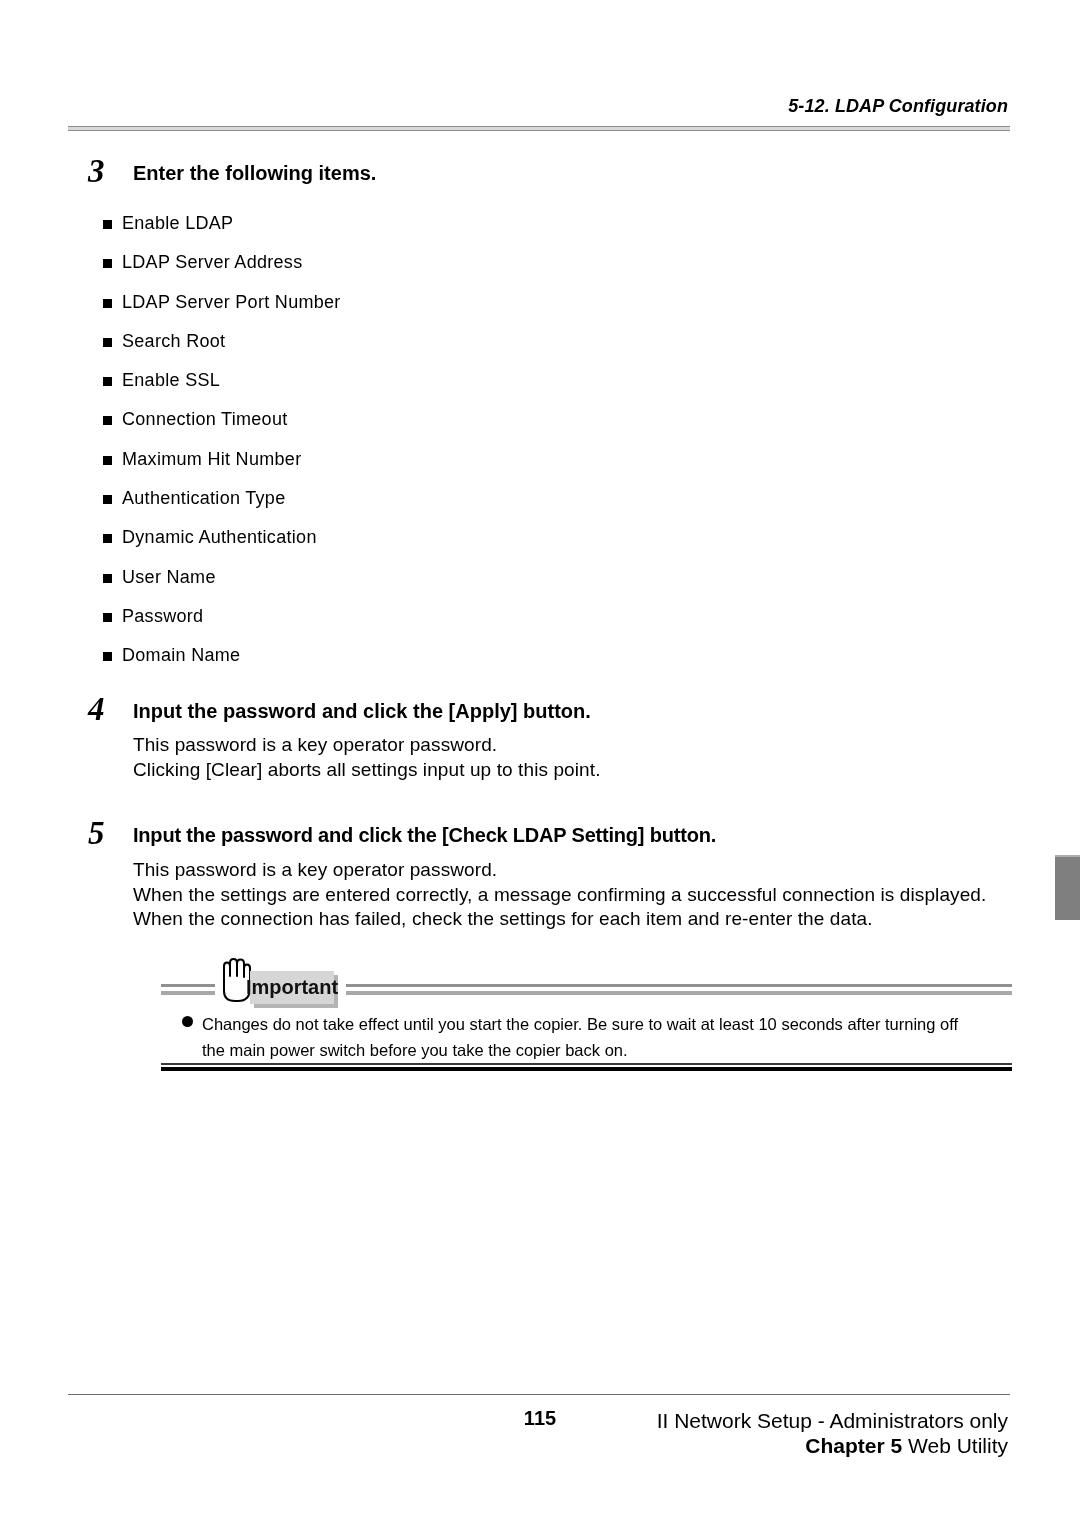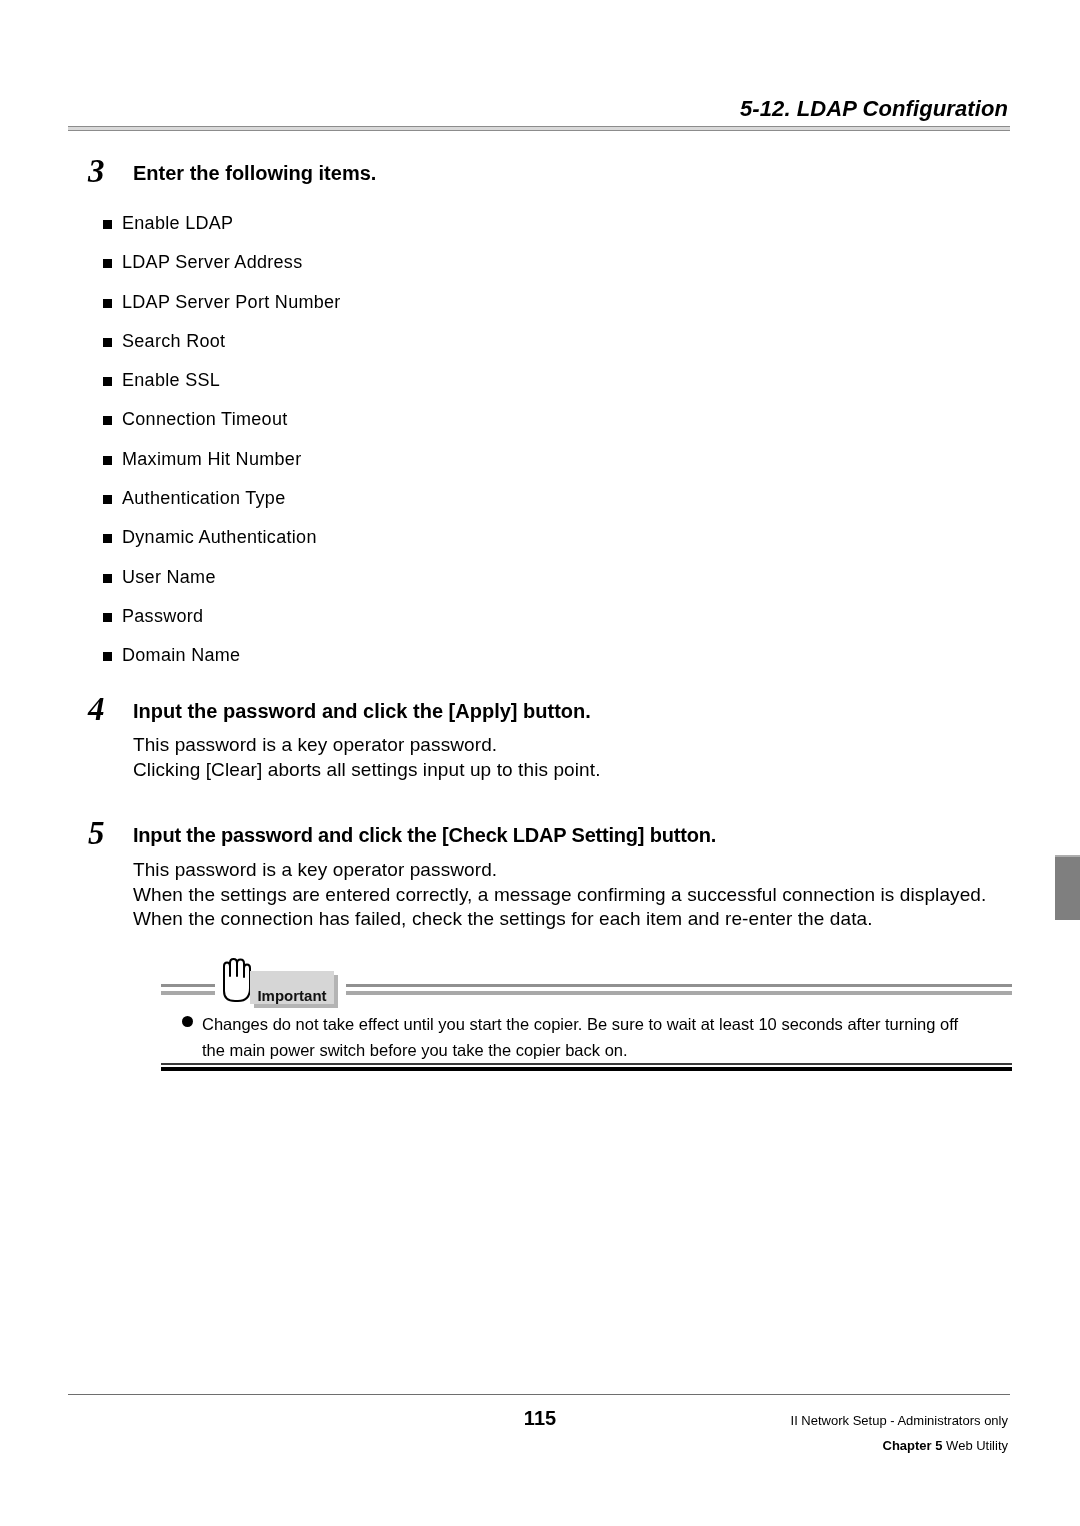--- a/index.html
+++ b/index.html
@@ -23,21 +23,21 @@
     top: 96px;
     width: 1080px;
     height: 40px;
   }
   .header-title {
     position: absolute;
     right: 72px;
     top: 0;
     font-style: italic;
     font-weight: bold;
-    font-size: 22px;
+    font-size: 18px;
     letter-spacing: 0.1px;
     white-space: nowrap;
     margin-left: 24px;
   }
   .header-rule {
     position: absolute;
     left: 68px;
     right: 70px;
     top: 30px;
     height: 3px;
@@ -168,23 +168,23 @@
   }
   .important-badge {
     position: absolute;
     left: 250px;
     top: 16px;
     width: 84px;
     height: 33px;
     background: #d6d6d6;
     box-shadow: 4px 4px 0 0 #b4b4b4;
     display: flex;
-    align-items: flex-end;
+    align-items: center;
     justify-content: center;
-    font-size: 15px;
+    font-size: 20px;
     font-weight: bold;
     color: #111;
   }
   .callout-body {
     position: absolute;
     left: 182px;
     top: 56px;
     width: 840px;
     font-size: 16.5px;
     line-height: 26px;
@@ -243,21 +243,21 @@
     width: 1080px;
     text-align: center;
     font-size: 20px;
     font-weight: bold;
   }
   .footer-right {
     position: absolute;
     right: 72px;
     top: 1408px;
     text-align: right;
-    font-size: 13px;
+    font-size: 21px;
     line-height: 25px;
     white-space: nowrap;
   }
   .footer-right .b { font-weight: bold; }
 </style>
 </head>
 <body>
 
 <div class="header">
   <div class="header-title">5-12. LDAP Configuration</div>

